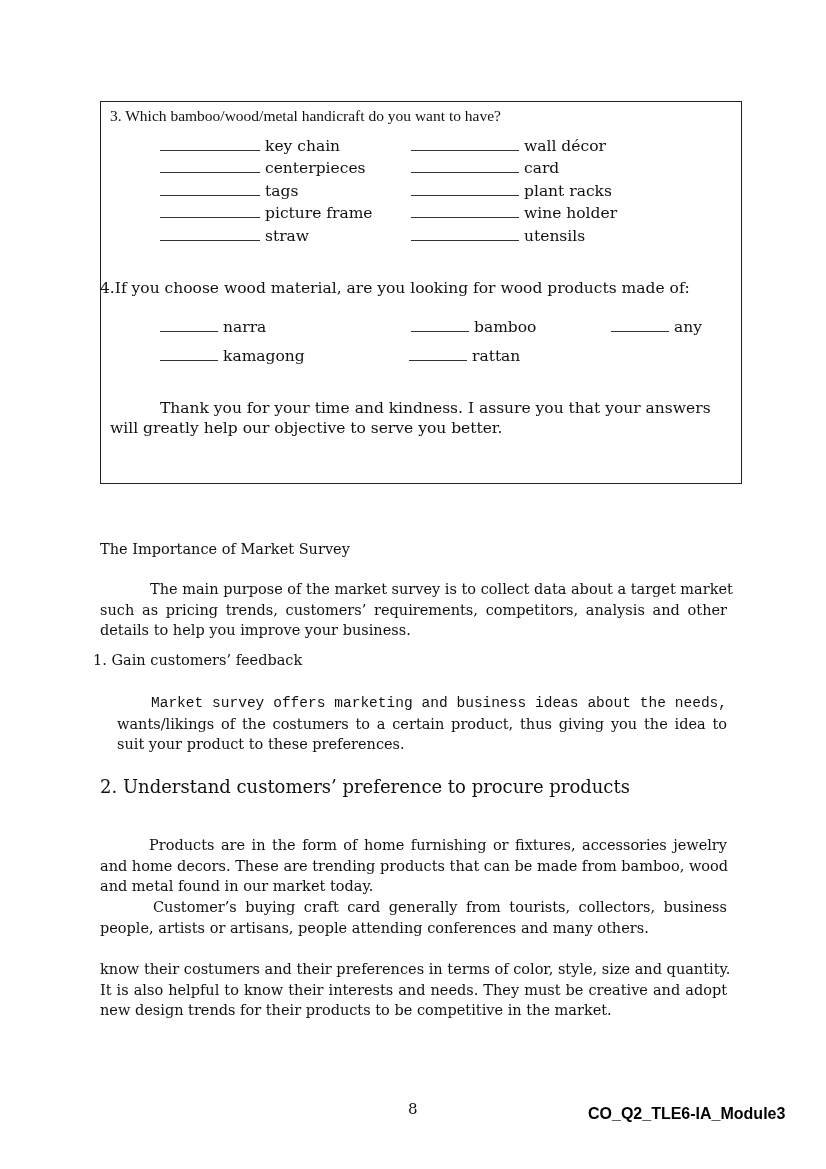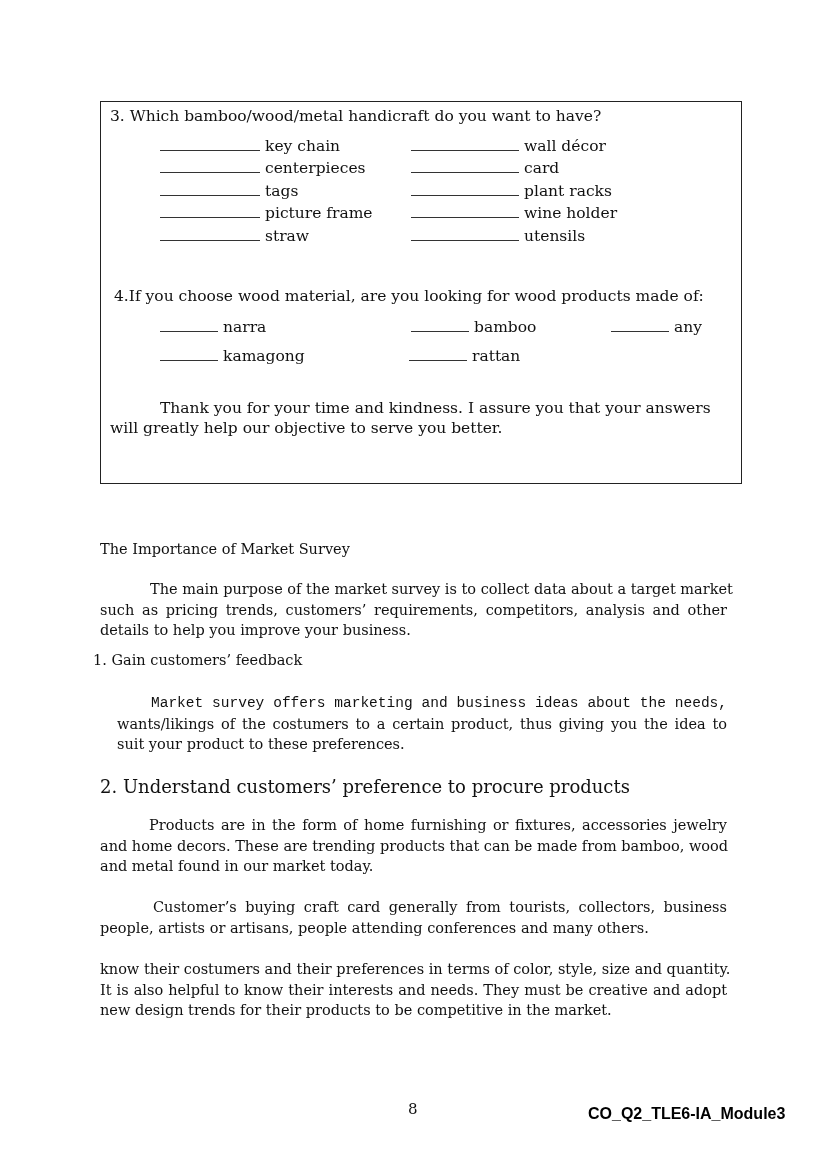--- a/index.html
+++ b/index.html
@@ -24,35 +24,35 @@
   .footer-code {
     font-family: "Liberation Sans", "DejaVu Sans", sans-serif; font-weight: bold; font-size: 16px; color: #000;
   }
   .watermark { font-family: "DejaVu Sans", sans-serif; font-size: 14px; color: #b8b8b8; margin-top: 48px; }
 </style>
 </head>
 <body>
 
 <div class="survey-box"></div>
 
-<div class="abs" style="left:110px; top:107px;">3. Which bamboo/wood/metal handicraft do you want to have?</div>
+<div class="abs" style="left:110px; top:107px;font-family:Liberation Serif, serif;">3. Which bamboo/wood/metal handicraft do you want to have?</div>
 
 <div class="opt" style="left:160px; top:137px;"><span class="blank long"></span><span>key chain</span></div>
 <div class="opt" style="left:160px; top:159px;"><span class="blank long"></span><span>centerpieces</span></div>
 <div class="opt" style="left:160px; top:182px;"><span class="blank long"></span><span>tags</span></div>
 <div class="opt" style="left:160px; top:204px;"><span class="blank long"></span><span>picture frame</span></div>
 <div class="opt" style="left:160px; top:227px;"><span class="blank long"></span><span>straw</span></div>
 
 <div class="opt" style="left:411px; top:137px;"><span class="blank long2"></span><span>wall décor</span></div>
 <div class="opt" style="left:411px; top:159px;"><span class="blank long2"></span><span>card</span></div>
 <div class="opt" style="left:411px; top:182px;"><span class="blank long2"></span><span>plant racks</span></div>
 <div class="opt" style="left:411px; top:204px;"><span class="blank long2"></span><span>wine holder</span></div>
 <div class="opt" style="left:411px; top:227px;"><span class="blank long2"></span><span>utensils</span></div>
 
-<div class="abs" style="left:114px; top:279px;margin-top:8px;">4.If you choose wood material, are you looking for wood products made of:</div>
+<div class="abs" style="left:100px; top:279px;">4.If you choose wood material, are you looking for wood products made of:</div>
 
 <div class="opt" style="left:160px; top:318px;"><span class="blank short"></span><span>narra</span></div>
 <div class="opt" style="left:411px; top:318px;"><span class="blank short"></span><span>bamboo</span></div>
 <div class="opt" style="left:611px; top:318px;"><span class="blank short"></span><span>any</span></div>
 <div class="opt" style="left:160px; top:347px;"><span class="blank short"></span><span>kamagong</span></div>
 <div class="opt" style="left:409px; top:347px;"><span class="blank short"></span><span>rattan</span></div>
 
 <div class="abs" style="left:160px; top:399px;">Thank you for your time and kindness.  I assure you that your answers</div>
 <div class="abs" style="left:110px; top:419px;">will greatly help our objective to serve you better.</div>
 
@@ -68,21 +68,21 @@
 
 <div class="para" style="top:693px; left:117px; width:610px; font-size:14.5px;">
   <span class="line" style="padding-left:34px;font-family:Liberation Mono, monospace;">Market survey offers marketing and business ideas about the needs,</span>
   <span class="line">wants/likings of the costumers to a certain product, thus giving you the idea to</span>
   <span class="line last">suit your product to these preferences.</span>
 </div>
 
 <div class="abs" style="left:100px; top:776px; font-size:18px;">2. Understand customers’ preference to procure products</div>
 
 <div class="para" style="top:815px; font-size:14.5px;">
-  <span class="line" style="padding-left:49px;">Products are in the form of home furnishing or fixtures, accessories jewelry</span>
+  <span class="line" style="padding-left:49px;margin-top:20px;">Products are in the form of home furnishing or fixtures, accessories jewelry</span>
   <span class="line">and home decors. These are trending products that can be made from bamboo, wood</span>
   <span class="line last">and metal found in our market today.</span>
 </div>
 
 <div class="para" style="top:897px; font-size:14.5px;">
   <span class="line" style="padding-left:53px;">Customer’s buying craft card generally from tourists, collectors, business</span>
   <span class="line last">people, artists or artisans, people attending conferences and many others.</span>
 </div>
 
 <div class="para" style="top:959px; font-size:14.5px;">

